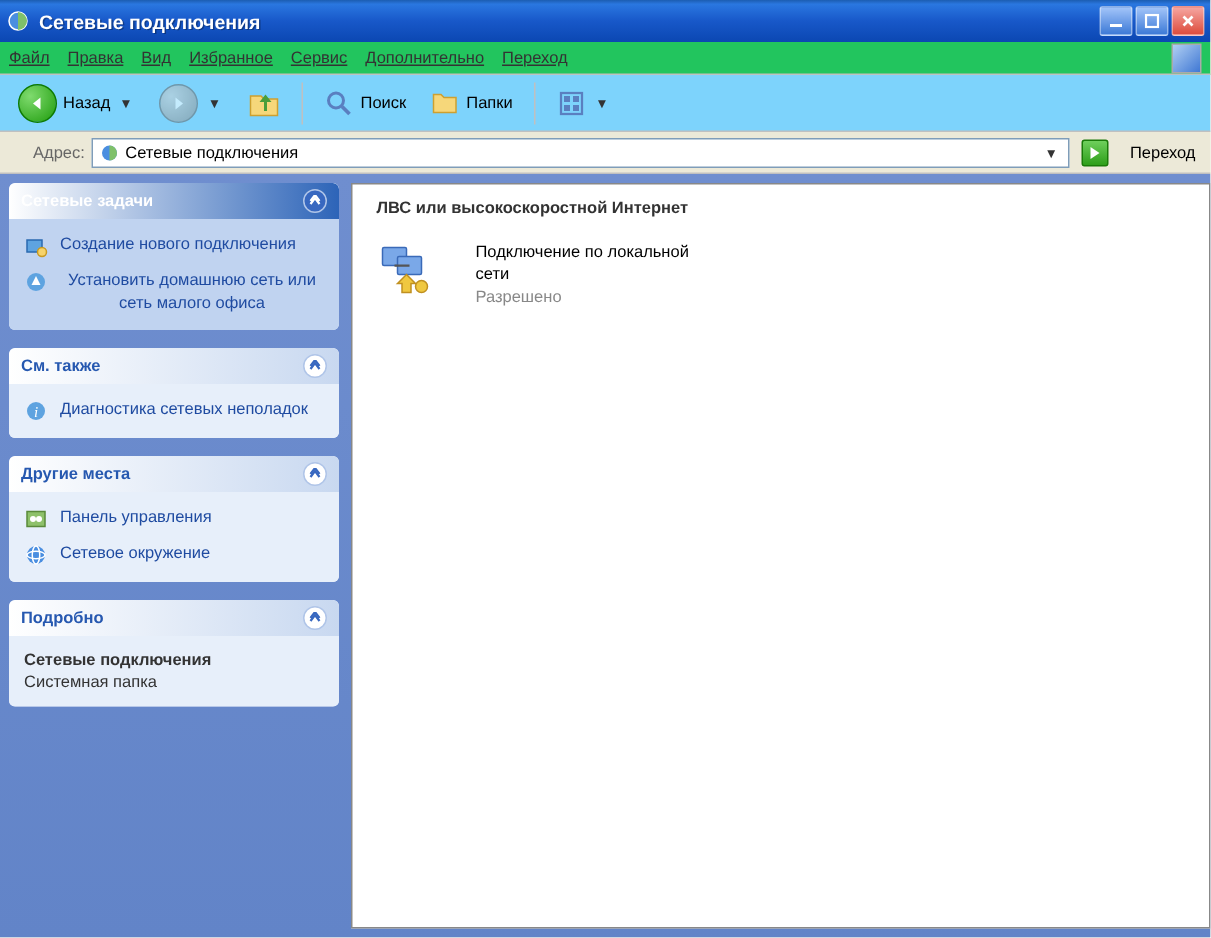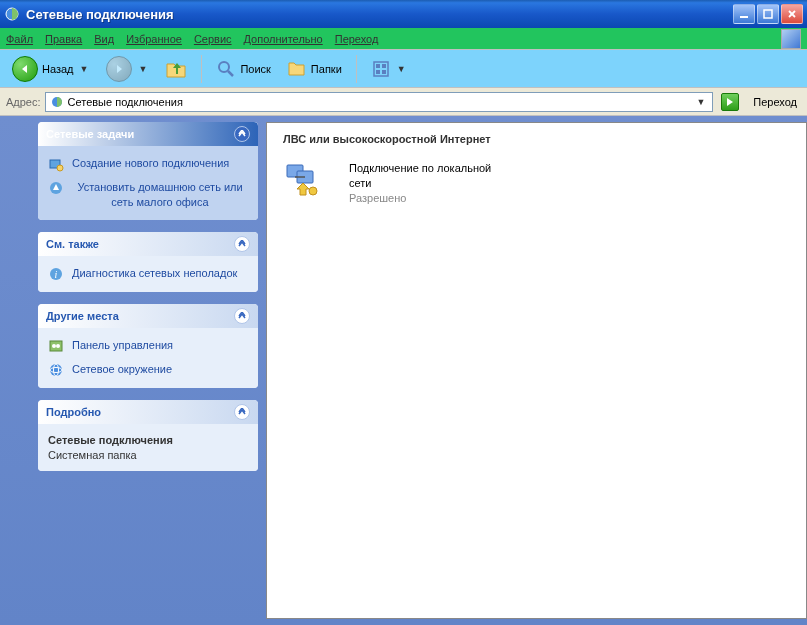--- a/index.html
+++ b/index.html
@@ -90,21 +90,21 @@
 }
 
 .addrbar {
   height: 28px;
   background: #ece9d8;
   border-bottom: 1px solid #c0c0c0;
   display: flex; align-items: center;
   padding: 0 6px;
   gap: 4px;
 }
-.addrbar .addr-label { color: #666; font-size: 11px; }
+.addrbar .addr-label { color: #666; font-size: 11px; margin-left: 16px; }
 .addrbar .addr-field {
   flex: 1;
   height: 20px;
   background: white;
   border: 1px solid #7f9db9;
   display: flex; align-items: center;
   padding: 0 4px;
   gap: 4px;
 }
 .addr-field .addr-drop {
@@ -131,21 +131,20 @@
   height: calc(625px - 28px - 22px - 38px - 28px);
   background: linear-gradient(to bottom, #6f8ecf 0%, #6284c8 100%);
   padding: 6px 0 6px 6px;
 }
 .sidebar {
   width: 228px;
   display: flex;
   flex-direction: column;
   gap: 12px;
   padding-right: 8px;
-  margin-left: 32px;
 }
 .panel {
   background: #eaf0fb;
   border-radius: 4px;
   overflow: hidden;
 }
 .panel-header {
   height: 24px;
   display: flex; align-items: center;
   padding: 0 8px;

